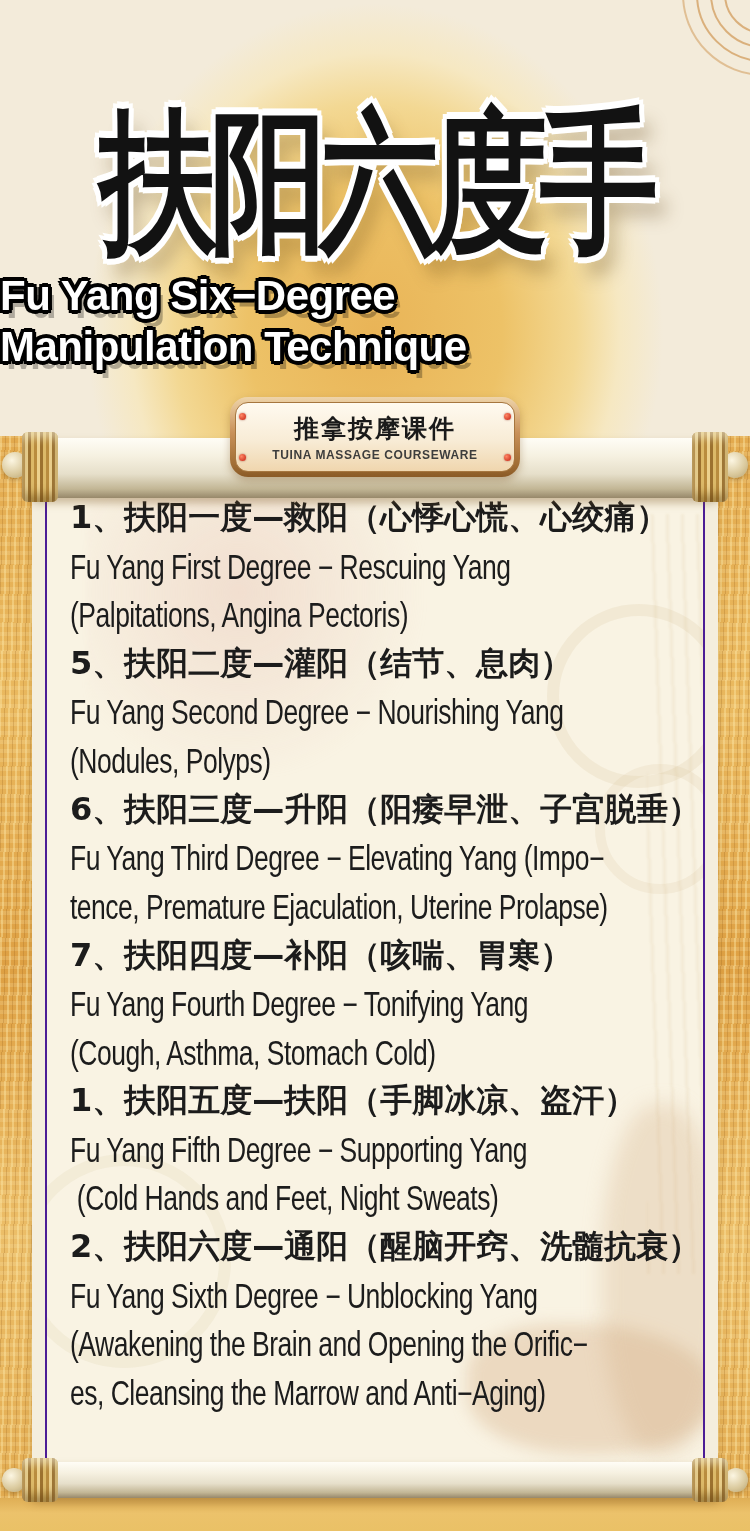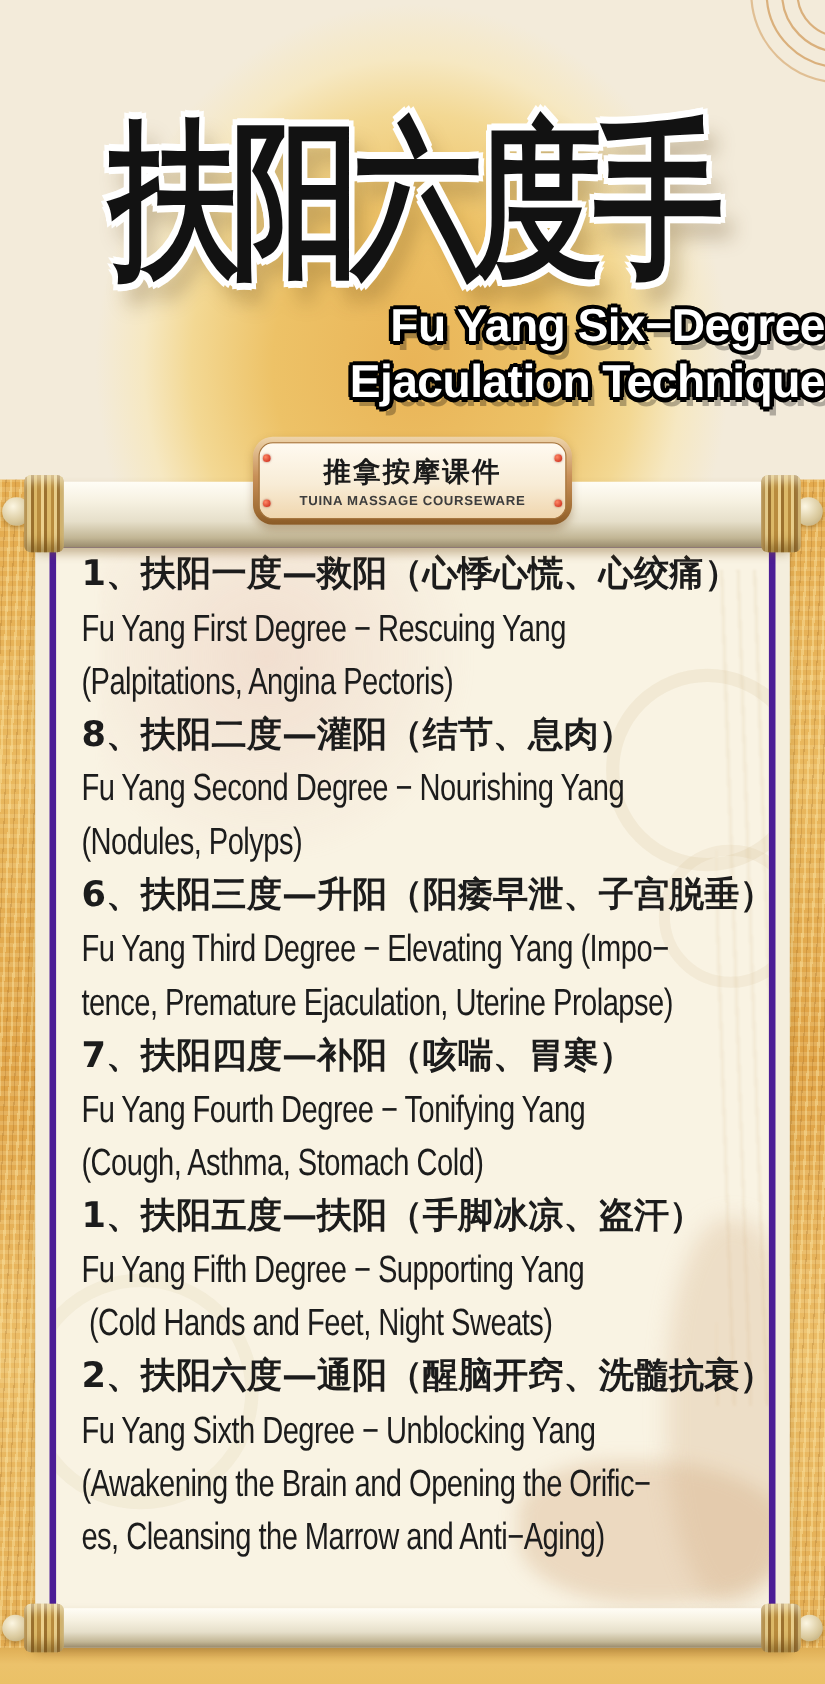--- a/index.html
+++ b/index.html
@@ -25,21 +25,21 @@
     font-size:118px;font-weight:900;letter-spacing:-8px;color:#121212;
     transform:scaleY(1.3);transform-origin:50% 0;
     text-shadow:
       -4px -4px 0 #fff, 4px -4px 0 #fff, -4px 4px 0 #fff, 4px 4px 0 #fff,
       -5px 0 0 #fff, 5px 0 0 #fff, 0 -5px 0 #fff, 0 5px 0 #fff,
       10px 14px 16px rgba(95,65,20,.35);
     white-space:nowrap;
   }
   
   .title-en{
-    position:absolute;left:0;right:0;top:270px;text-align:right;
+    position:absolute;left:0;right:0;top:270px;text-align:left;
     font-size:42px;line-height:51px;font-weight:700;letter-spacing:-.5px;color:#ffffff;
     font-family:"Liberation Sans",sans-serif;
     text-shadow:
       -3px -3px 0 #000, 3px -3px 0 #000, -3px 3px 0 #000, 3px 3px 0 #000,
       -4px 0 0 #000, 4px 0 0 #000, 0 -4px 0 #000, 0 4px 0 #000,
       6px 8px 0 rgba(0,0,0,.28);
     white-space:pre;
   }
   
   .badge{
@@ -69,21 +69,21 @@
       repeating-linear-gradient(92deg, rgba(255,235,170,.4) 0 2px, rgba(0,0,0,0) 2px 5px,
         rgba(140,85,20,.22) 5px 6px, rgba(0,0,0,0) 6px 9px),
       repeating-linear-gradient(0deg, rgba(255,240,190,.18) 0 4px, rgba(0,0,0,0) 4px 9px);}
   .foil.left{left:0;} .foil.right{right:0;}
   .bottom-band{position:absolute;left:0;top:1498px;width:750px;height:33px;z-index:6;
     background:linear-gradient(180deg,#dfae55,#ecc26b 45%,#eac166);}
   
   .mat{position:absolute;left:32px;top:492px;width:686px;height:978px;background:#f4eedd;
     box-shadow:0 0 7px rgba(160,120,50,.35);z-index:8;}
   .paper{position:absolute;left:45px;top:492px;width:660px;height:978px;box-sizing:border-box;
-    background:#f9f3e3;border:6px solid #4c1d95;z-index:10;overflow:hidden;}
+    background:#f9f3e3;border:2px solid #4c1d95;z-index:10;overflow:hidden;}
   .deco{position:absolute;pointer-events:none;}
   .deco.flower{left:40px;top:-50px;width:360px;height:330px;filter:blur(3px);
     background:radial-gradient(circle at 42% 45%, rgba(232,198,184,.45), rgba(232,198,184,0) 68%);}
   .deco.ring1{left:500px;top:110px;width:160px;height:160px;border-radius:50%;
     border:12px solid rgba(214,196,156,.2);}
   .deco.ring2{left:548px;top:270px;width:110px;height:110px;border-radius:50%;
     border:10px solid rgba(214,196,156,.18);}
   .deco.ring3{left:-30px;top:660px;width:190px;height:190px;border-radius:50%;
     border:12px solid rgba(214,196,156,.16);}
   .deco.streaks{left:600px;top:20px;width:70px;height:760px;filter:blur(1px);opacity:.5;
@@ -122,21 +122,21 @@
 <div class="poster">
 
   <div class="glow"></div>
   <div class="arc a1"></div>
   <div class="arc a2"></div>
   <div class="arc a3"></div>
   <div class="arc a4"></div>
 
   <div class="calli">扶阳六度手</div>
 
-  <div class="title-en"><span>Fu Yang Six−Degree</span><br><span>Ejaculation Technique</span></div>
+  <div class="title-en"><span>Fu Yang Six−Degree</span><br><span>Manipulation Technique</span></div>
 
   <div class="foil left"></div>
   <div class="foil right"></div>
   <div class="bottom-band"></div>
 
   <div class="mat"></div>
 
   <div class="paper">
     <div class="deco flower"></div>
     <div class="deco ring1"></div>
@@ -144,21 +144,21 @@
     <div class="deco ring3"></div>
     <div class="deco streaks"></div>
     <div class="deco blob1"></div>
     <div class="deco blob2"></div>
 
     <div class="list">
       <div class="line zh">1、扶阳一度—救阳（心悸心慌、心绞痛）</div>
       <div class="line en">Fu Yang First Degree − Rescuing Yang</div>
       <div class="line en">(Palpitations, Angina Pectoris)</div>
 
-      <div class="line zh">8、扶阳二度—灌阳（结节、息肉）</div>
+      <div class="line zh">5、扶阳二度—灌阳（结节、息肉）</div>
       <div class="line en">Fu Yang Second Degree − Nourishing Yang</div>
       <div class="line en">(Nodules, Polyps)</div>
 
       <div class="line zh">6、扶阳三度—升阳（阳痿早泄、子宫脱垂）</div>
       <div class="line en">Fu Yang Third Degree − Elevating Yang (Impo−</div>
       <div class="line en">tence, Premature Ejaculation, Uterine Prolapse)</div>
 
       <div class="line zh">7、扶阳四度—补阳（咳喘、胃寒）</div>
       <div class="line en">Fu Yang Fourth Degree − Tonifying Yang</div>
       <div class="line en">(Cough, Asthma, Stomach Cold)</div>

